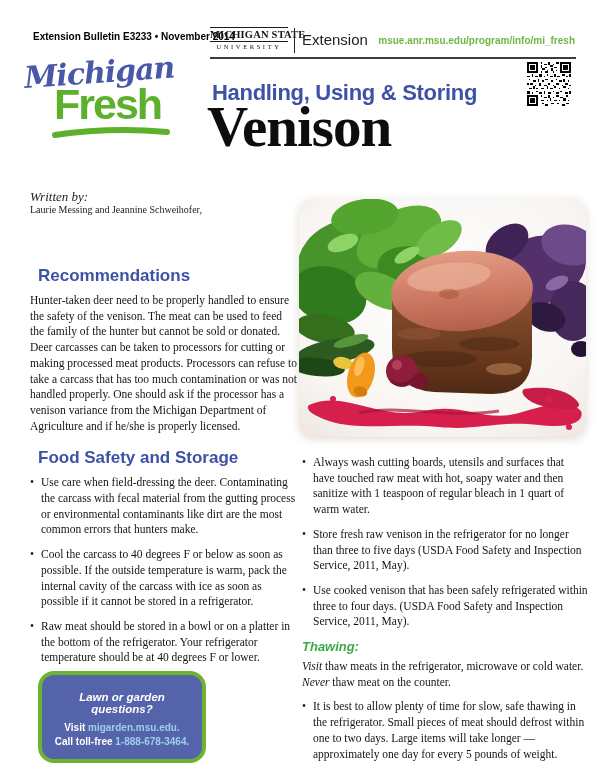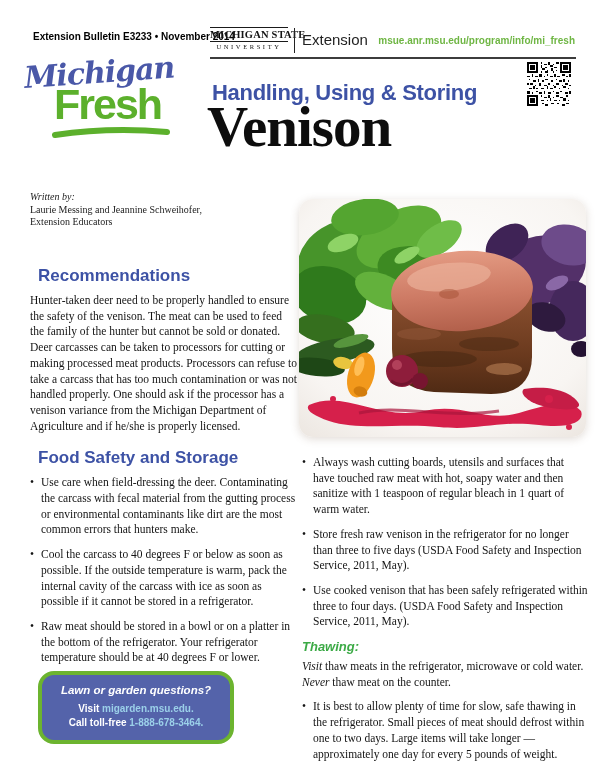--- a/index.html
+++ b/index.html
@@ -33,21 +33,21 @@
   .logo-swoosh{margin:-4px 0 0 28px}
 
   
   .kicker{position:absolute;left:212px;top:80px;font:bold 22px "Liberation Sans",sans-serif;
           color:var(--blue);letter-spacing:-.3px}
   .main-title{position:absolute;left:207px;top:94px;font:bold 57px "Liberation Serif",serif;
               color:#0d0d0d;letter-spacing:-1px}
 
   
   .byline{position:absolute;left:30px;top:191px;font:10px/12.5px "Liberation Serif",serif;color:#222}
-  .byline .wb{font-style:italic;font-size:10px}
+  .byline .wb{font-style:italic;font-size:13px}
 
   
   .photo{position:absolute;left:299px;top:199px;width:287px;height:238px;border-radius:14px;
          overflow:hidden;box-shadow:0 2px 8px rgba(120,90,70,.22)}
   .photo svg{display:block;width:100%;height:100%}
 
   
   .col-left{position:absolute;left:30px;top:266px;width:267px}
   .col-right{position:absolute;left:302px;top:455px;width:286px}
   h2.section{font:bold 17px "Liberation Sans",sans-serif;color:var(--blue);margin:0 8px 7px}
@@ -55,22 +55,22 @@
   p.body{font:11.5px/15.7px "Liberation Serif",serif;margin:0;color:var(--ink)}
   ul.blist{list-style:none;margin:0;padding:0}
   ul.blist li{position:relative;padding-left:11px;margin-bottom:9px;
               font:11.5px/15.7px "Liberation Serif",serif;color:var(--ink)}
   ul.blist .mk{position:absolute;left:0;top:0}
   .thaw-h{font:bold italic 13px "Liberation Sans",sans-serif;color:var(--thaw-green);margin:8px 0 5px}
   .thaw-p{font:11.5px/15.7px "Liberation Serif",serif;margin:0 0 9px}
   .it{font-style:italic}
 
   
-  .infobox{position:absolute;left:38px;top:671px;width:196px;background:var(--box-fill);
-           border:4px solid var(--box-border);border-radius:16px;padding:9px 6px 10px;
+  .infobox{position:absolute;left:38px;top:671px;width:168px;background:var(--box-fill);
+           border:4px solid var(--box-border);border-radius:16px;padding:16px 6px 10px;
            text-align:center;color:#fff;font-family:"Liberation Sans",sans-serif}
   .infobox .t{font:bold italic 11.5px "Liberation Sans",sans-serif;margin-bottom:6px}
   .infobox .line{font:bold 10px/14px "Liberation Sans",sans-serif}
   .infobox .lnk{color:var(--box-link);text-decoration:none;font-weight:bold}
 </style>
 </head>
 <body>
 
 <div class="page">
 
@@ -113,21 +113,20 @@
       </svg>
     </div>
   </div>
 
   <div class="kicker">Handling, Using &amp; Storing</div>
   <div class="main-title">Venison</div>
 
   <div class="byline">
     <div class="wb">Written by:</div>
     <div>Laurie Messing and Jeannine Schweihofer,</div>
-    <div>Extension Educators</div>
   </div>
 
   <div class="photo">
     <svg viewBox="0 0 287 238" preserveAspectRatio="none">
       <defs>
         <radialGradient id="plate" cx="50%" cy="40%" r="80%">
           <stop offset="0%" stop-color="#ffffff"></stop>
           <stop offset="70%" stop-color="#f8f5f2"></stop>
           <stop offset="100%" stop-color="#ebe5df"></stop>
         </radialGradient>

